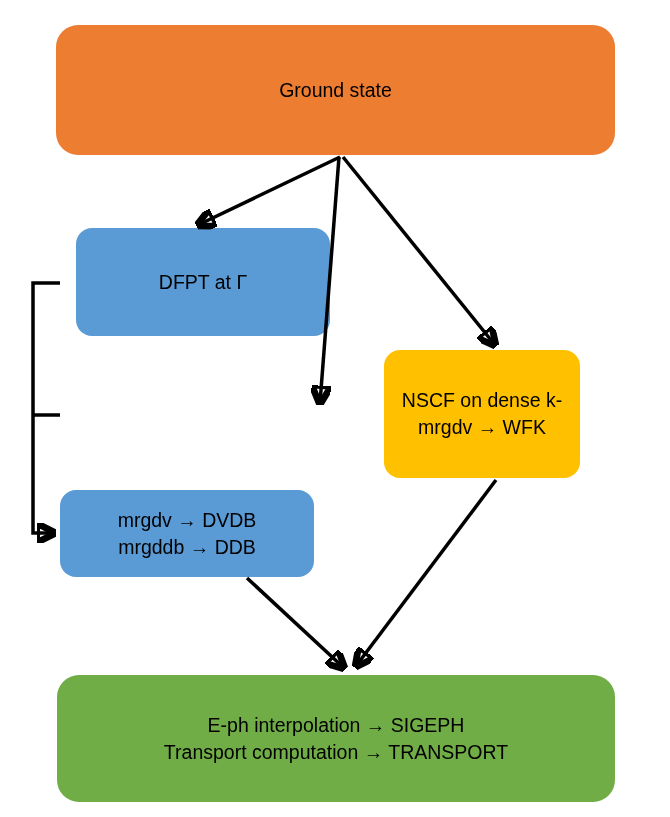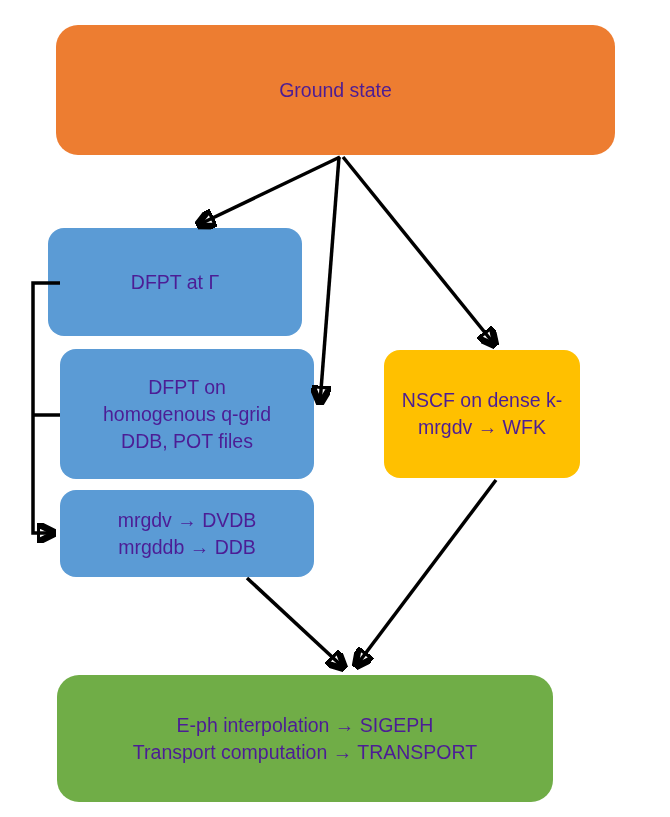--- a/index.html
+++ b/index.html
@@ -12,21 +12,21 @@
     background: #ffffff;
     overflow: hidden;
   }
   .node {
     position: absolute;
     display: flex;
     flex-direction: column;
     align-items: center;
     justify-content: center;
     text-align: center;
-    color: #4c1d95;
+    color: #000000;
     font-size: 19.5px;
     line-height: 27px;
     border-radius: 16px;
     padding: 4px 10px;
   }
   .node.big { border-radius: 22px; }
   .node .line { display: block; }
   sup { font-size: 0.62em; vertical-align: super; line-height: 0; }
   .arrows {
     position: absolute;
@@ -42,41 +42,36 @@
 </style>
 </head>
 <body>
 
 <div class="canvas">
 
   <div class="node big" style="left: 56px; top: 25px; width: 559px; height: 130px; background-color: rgb(237, 125, 49);">
     <span class="line">Ground state</span>
   </div>
 
-  <div class="node" style="left: 48px; top: 228px; width: 254px; height: 108px; background-color: rgb(91, 155, 213); gap: 36px;">
+  <div class="node" style="left: 76px; top: 228px; width: 254px; height: 108px; background-color: rgb(91, 155, 213); gap: 36px;">
     <span class="line">DFPT at Γ</span>
   </div>
 
-  <div class="node" style="left: 60px; top: 349px; width: 254px; height: 130px; background-color: rgb(91, 155, 213);">
-    <span class="line">DFPT on</span>
-    <span class="line">homogenous q-grid</span>
-    <span class="line">DDB, POT files</span>
-  </div>
 
   <div class="node" style="left: 60px; top: 490px; width: 254px; height: 87px; background-color: rgb(91, 155, 213);">
     <span class="line">mrgdv → DVDB</span>
     <span class="line">mrgddb → DDB</span>
   </div>
 
   <div class="node" style="left: 384px; top: 350px; width: 196px; height: 128px; background-color: rgb(255, 192, 0);">
     <span class="line">NSCF on dense k-</span>
     <span class="line">mrgdv → WFK</span>
   </div>
 
-  <div class="node big" style="left: 57px; top: 675px; width: 496px; height: 127px; background-color: rgb(112, 173, 71);">
+  <div class="node big" style="left: 57px; top: 675px; width: 558px; height: 127px; background-color: rgb(112, 173, 71);">
     <span class="line">E-ph interpolation → SIGEPH</span>
     <span class="line">Transport computation → TRANSPORT</span>
   </div>
 
   <svg class="arrows" width="670" height="817" viewBox="0 0 670 817">
     <defs>
       <marker id="arrow" viewBox="0 0 10 10" refX="9" refY="5" markerWidth="5.5" markerHeight="5.5" orient="auto-start-reverse">
         <path d="M0,0 L10,5 L0,10 z" fill="#000000" stroke="none"></path>
       </marker>
     </defs>

